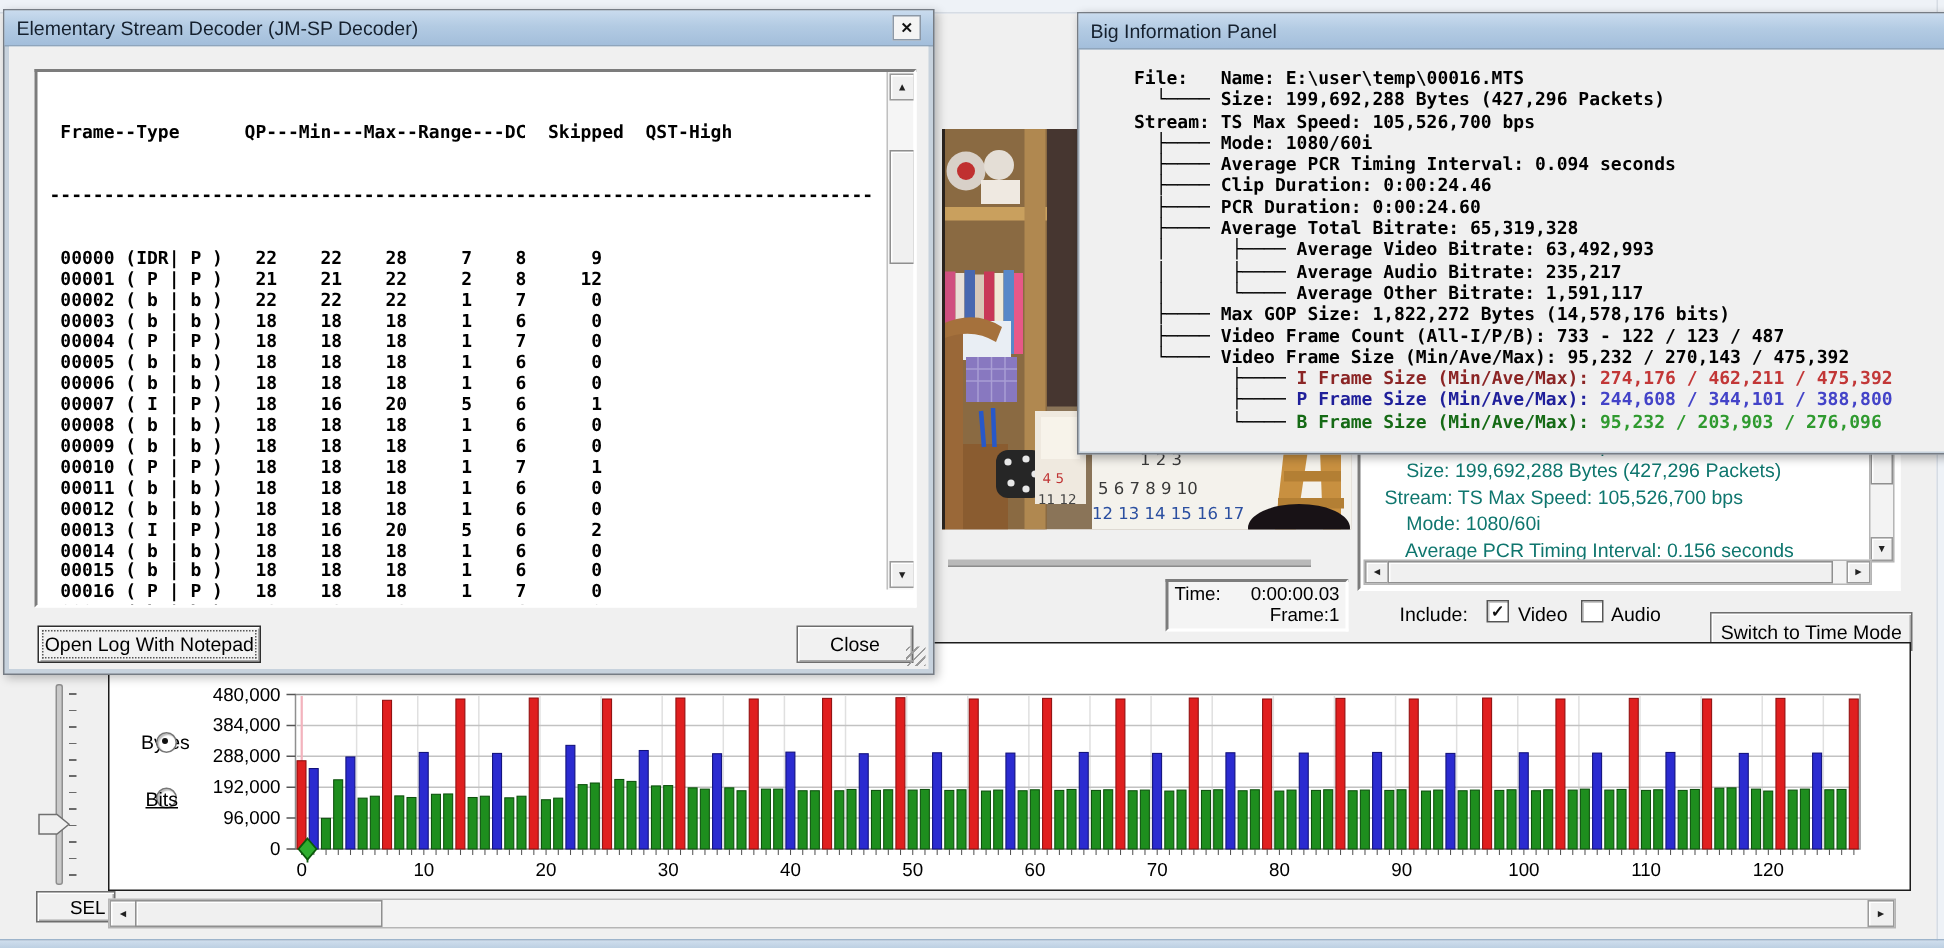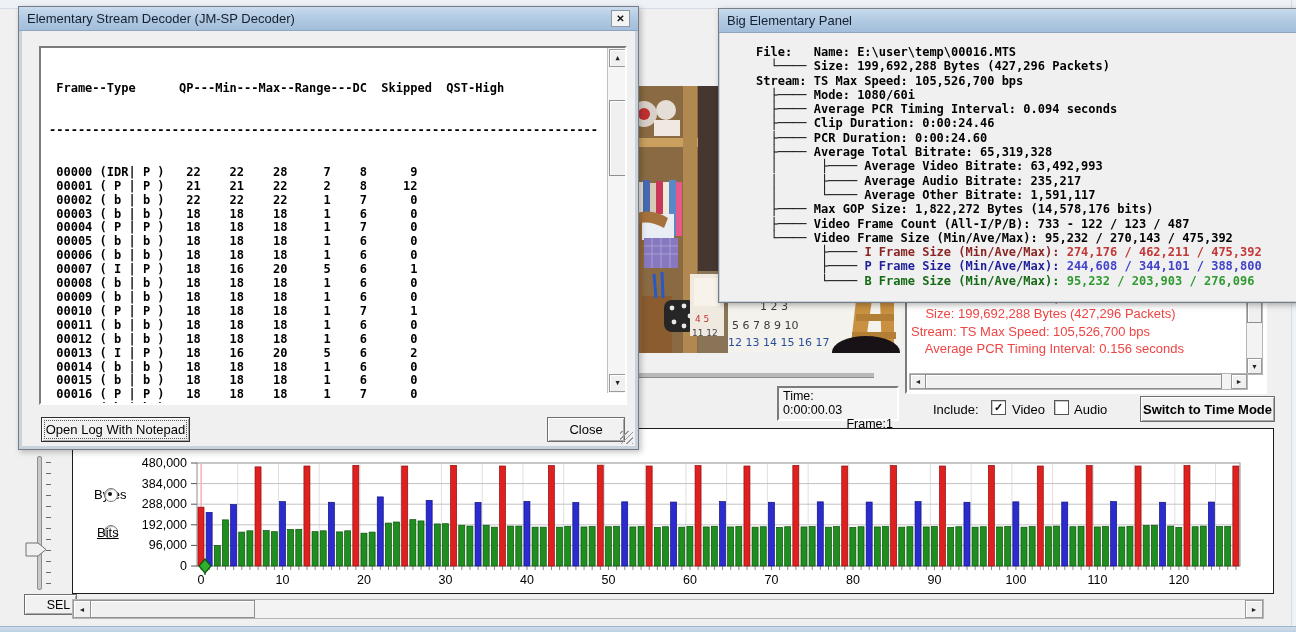--- a/index.html
+++ b/index.html
@@ -129,35 +129,36 @@
         <rect x="224" y="246" width="44" height="7" fill="#b37f34"></rect>
       </g>
     <ellipse cx="238" cy="266" rx="34" ry="16" fill="#181216"></ellipse>
     <rect x="0" y="0" width="2" height="267" fill="#2b241f"></rect>
   </svg>
 </div>
 
 <div class="abs" style="left:632px;top:373px;width:242px;height:4px;background:#b9b9b9;border-bottom:1px solid #8c8c8c;"></div>
 
 <div class="abs sunken" style="left:777px;top:386px;width:110px;height:29px;background:#f4f4f4;padding:1px 4px;font-size:12.5px;">
-  <div style="display:flex;justify-content:space-between;line-height:14px;flex-direction:column;">
+  <div style="display:flex;justify-content:space-between;line-height:14px;">
     <span>Time:</span>
     <span>0:00:00.03</span>
   </div>
   <div style="display:flex;justify-content:flex-end;line-height:14px;">
     <span>Frame:</span>
     <span>1</span>
   </div>
 </div>
 
 <div class="abs sunken" style="left:905px;top:276px;width:358px;height:114px;background:#fff;overflow:hidden;">
-  <div style="position:absolute;left:4px;top:10px;right:20px;color:#ef4444;">
+  <div style="position:absolute;left:16px;top:10px;right:20px;color:#0f766e;">
       <div class="prop-line">File:   Name: E:\user\temp\00016.MTS</div>
       <div class="prop-line">    Size: 199,692,288 Bytes (427,296 Packets)</div>
       <div class="prop-line">Stream: TS Max Speed: 105,526,700 bps</div>
+      <div class="prop-line">    Mode: 1080/60i</div>
       <div class="prop-line">    Average PCR Timing Interval: 0.156 seconds</div>
     </div>
 
   <div class="abs sb-track" style="right:2px;top:2px;width:15px;height:93px;">
     <div class="abs sb-thumb" style="left:0;top:0;width:13px;height:40px;"></div>
     <div class="abs sb-btn" style="left:0;bottom:0;width:13px;height:14px;">
       <span>▼</span>
       </div>
   </div>
 
@@ -174,21 +175,21 @@
 
 <span class="abs" style="left:933px;top:402px;">Include:</span>
 <div class="abs cb" style="left:991px;top:400px;">
     <span id="video-check">✓</span>
   </div>
 <span class="abs" style="left:1012px;top:402px;">Video</span>
 <div class="abs cb" style="left:1054px;top:400px;">
     <span id="audio-check"></span>
   </div>
 <span class="abs" style="left:1074px;top:402px;">Audio</span>
-<div class="abs btn" style="left:1140px;top:396px;width:133px;height:24px;font-weight:bold;">Switch to Time Mode</div>
+<div class="abs btn" style="left:1140px;top:408px;width:133px;height:24px;">Switch to Time Mode</div>
 
 <div class="abs" style="left:72px;top:428px;width:1200px;height:164px;background:#fff;border:1px solid #1c1c1c;">
   <svg id="chart-svg" width="1198" height="162" style="position:absolute;left:0;top:0;" font-family="Liberation Sans, sans-serif">
       <rect x="124" y="34" width="1043" height="103" fill="#ffffff" stroke="#8f8f8f"></rect>
       <line x1="164.7421875" y1="35" x2="164.7421875" y2="136" stroke="#e0e0e0"></line>
       <line x1="205.484375" y1="35" x2="205.484375" y2="136" stroke="#e0e0e0"></line>
       <line x1="246.2265625" y1="35" x2="246.2265625" y2="136" stroke="#e0e0e0"></line>
       <line x1="286.96875" y1="35" x2="286.96875" y2="136" stroke="#e0e0e0"></line>
       <line x1="327.7109375" y1="35" x2="327.7109375" y2="136" stroke="#e0e0e0"></line>
       <line x1="368.453125" y1="35" x2="368.453125" y2="136" stroke="#e0e0e0"></line>
@@ -516,21 +517,21 @@
 <div class="abs sb-track" style="left:72px;top:599px;width:1190px;height:18px;">
   <div class="abs sb-btn" style="left:0;top:0;width:16px;height:16px;">
     <span>◄</span>
     </div>
   <div class="abs sb-thumb" style="left:17px;top:0;width:163px;height:16px;"></div>
   <div class="abs sb-btn" style="right:0;top:0;width:16px;height:16px;">
     <span>►</span>
     </div>
 </div>
 
-<div class="abs win" style="left:2px;top:6px;width:619px;height:442px;z-index:10;margin-left:16px;">
+<div class="abs win" style="left:2px;top:6px;width:619px;height:442px;z-index:10;">
   <div class="titlebar">
     <span class="title-text">Elementary Stream Decoder (JM-SP Decoder)</span>
     <div class="x-btn">
         <span>✕</span>
       </div>
   </div>
   <div class="abs" style="left:3px;top:24px;right:3px;bottom:3px;background:#f0f0f0;">
 
     <div class="abs sunken mono" style="left:17px;top:15px;width:576px;height:349px;overflow:hidden;padding:6px 0 0 8px;">
       <div class="row-line"> Frame--Type      QP---Min---Max--Range---DC  Skipped  QST-High</div>
@@ -546,17 +547,17 @@
       </div>
     </div>
     <div class="abs btn default focus-rect" style="left:19px;top:386px;width:147px;height:23px;">Open Log With Notepad</div>
     <div class="abs btn" style="left:525px;top:386px;width:76px;height:23px;">Close</div>
     <div class="abs grip" style="right:2px;bottom:2px;width:13px;height:13px;"></div>
   </div>
 </div>
 
 <div class="abs win" style="left:718px;top:8px;width:584px;height:293px;z-index:20;box-shadow:2px 2px 6px rgba(0,0,0,.3);">
   <div class="titlebar">
-    <span class="title-text">Big Elementary Panel</span>
+    <span class="title-text">Big Information Panel</span>
   </div>
   <div class="abs mono" id="big-info-lines" style="left:37px;top:36px;right:4px;bottom:4px;background:transparent;color:#000;"><div class="info-line">File:   Name: E:\user\temp\00016.MTS</div><div class="info-line">  └──── Size: 199,692,288 Bytes (427,296 Packets)</div><div class="info-line">Stream: TS Max Speed: 105,526,700 bps</div><div class="info-line">  ├──── Mode: 1080/60i</div><div class="info-line">  ├──── Average PCR Timing Interval: 0.094 seconds</div><div class="info-line">  ├──── Clip Duration: 0:00:24.46</div><div class="info-line">  ├──── PCR Duration: 0:00:24.60</div><div class="info-line">  ├──── Average Total Bitrate: 65,319,328</div><div class="info-line">  │      ├──── Average Video Bitrate: 63,492,993</div><div class="info-line">  │      ├──── Average Audio Bitrate: 235,217</div><div class="info-line">  │      └──── Average Other Bitrate: 1,591,117</div><div class="info-line">  ├──── Max GOP Size: 1,822,272 Bytes (14,578,176 bits)</div><div class="info-line">  ├──── Video Frame Count (All-I/P/B): 733 - 122 / 123 / 487</div><div class="info-line">  └──── Video Frame Size (Min/Ave/Max): 95,232 / 270,143 / 475,392</div><div class="info-line"><span>         ├──── </span><span style="color: rgb(139, 37, 37);">I Frame Size (Min/Ave/Max): </span><span style="color: rgb(194, 55, 55);">274,176 / 462,211 / 475,392</span></div><div class="info-line"><span>         ├──── </span><span style="color: rgb(31, 31, 154);">P Frame Size (Min/Ave/Max): </span><span style="color: rgb(67, 67, 200);">244,608 / 344,101 / 388,800</span></div><div class="info-line"><span>         └──── </span><span style="color: rgb(21, 106, 21);">B Frame Size (Min/Ave/Max): </span><span style="color: rgb(47, 154, 47);">95,232 / 203,903 / 276,096</span></div></div>
   <div class="abs" style="left:1px;top:24px;right:1px;bottom:1px;background:#f0f0f0;z-index:-1;"></div>
 </div>
 
 </body></html>

